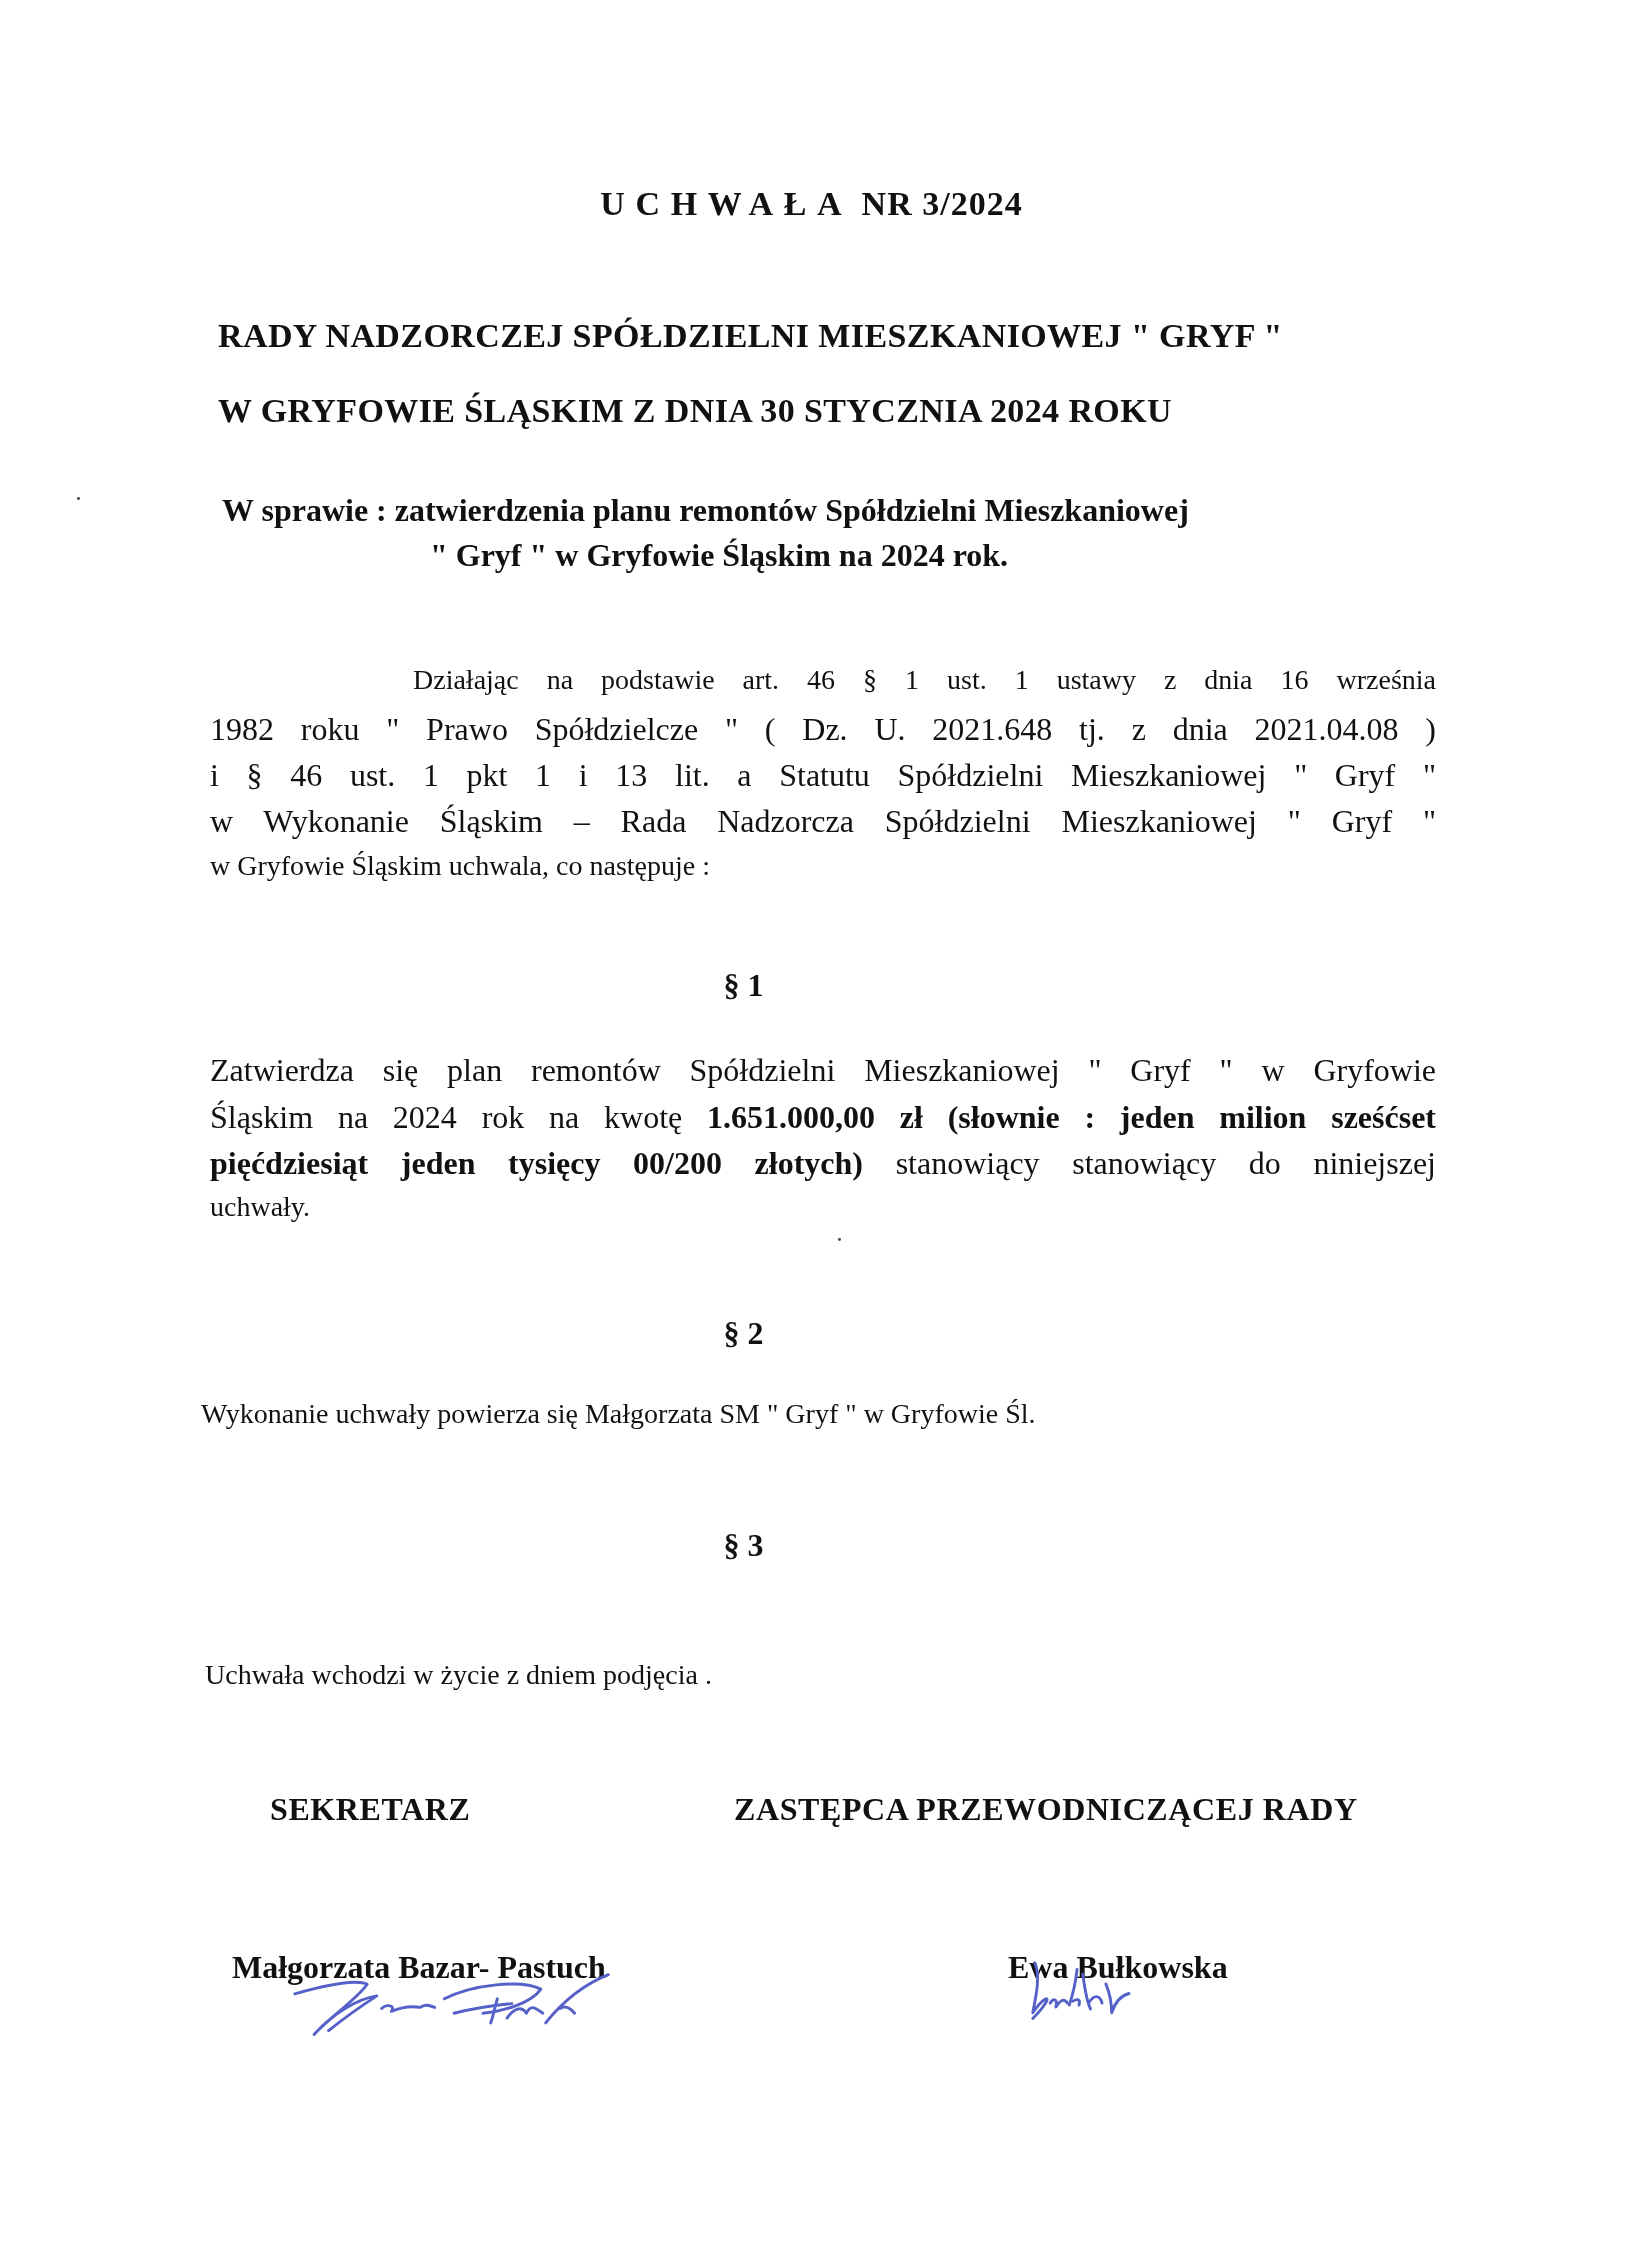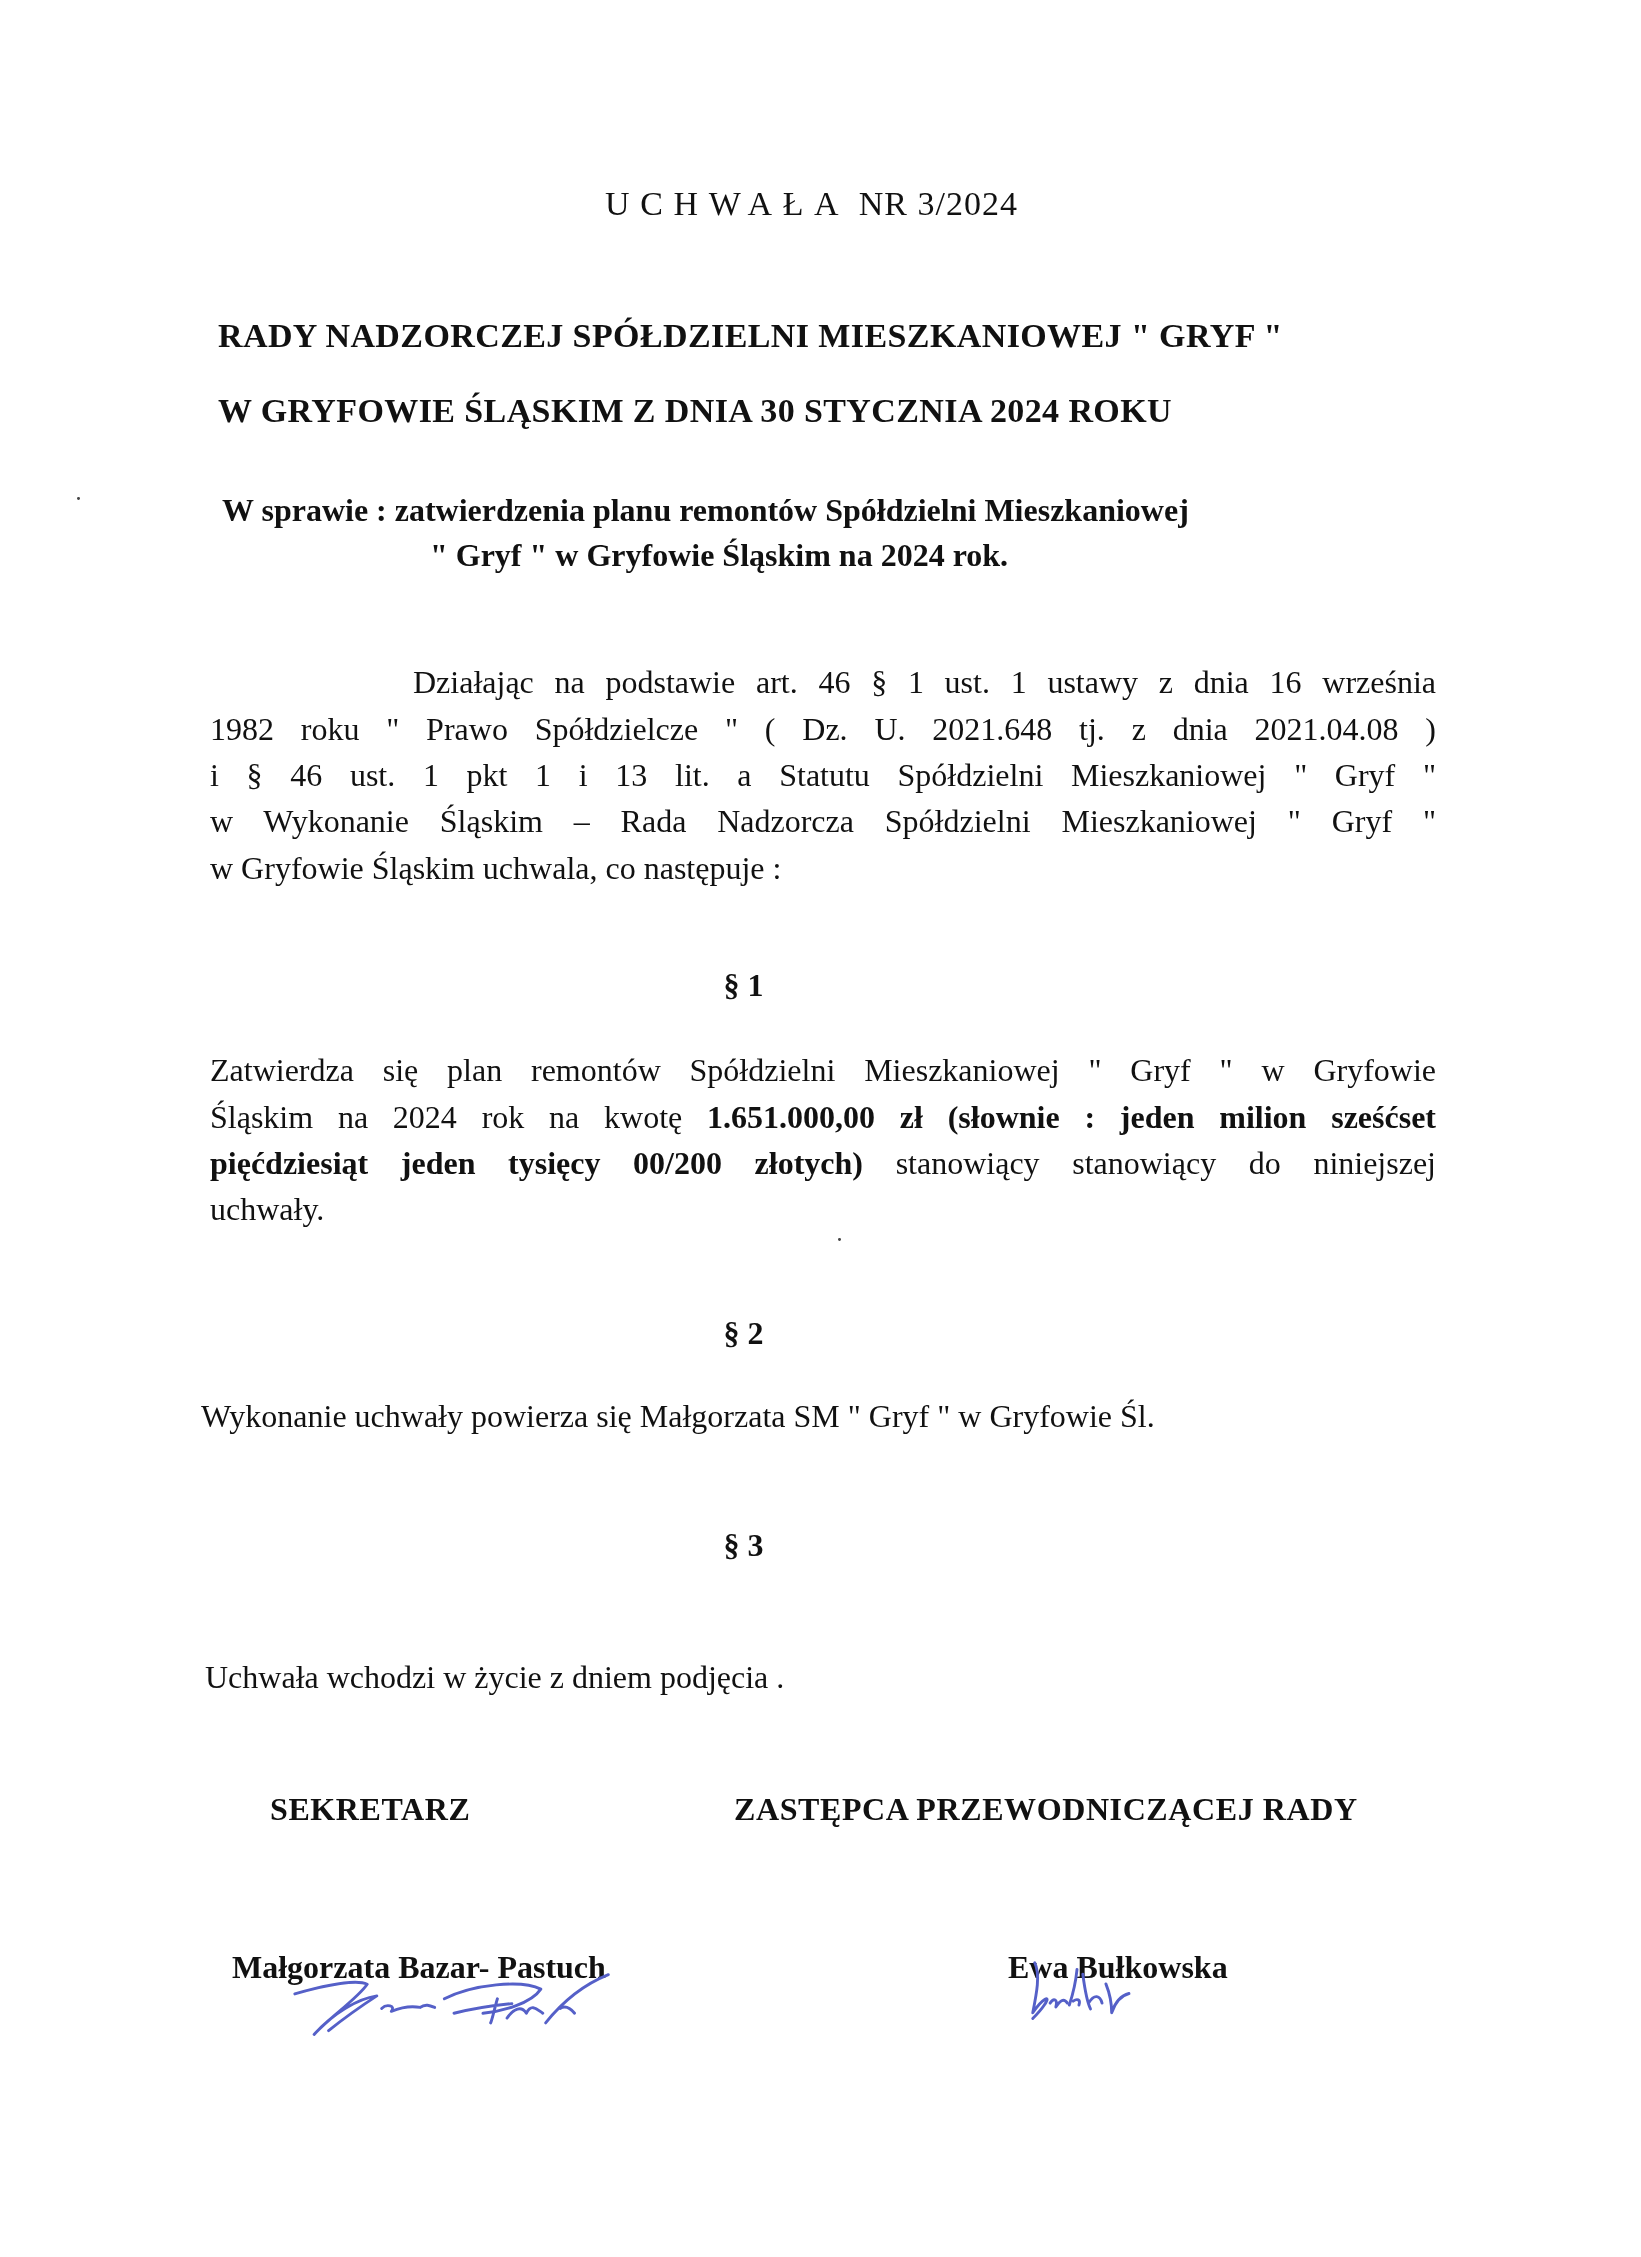--- a/index.html
+++ b/index.html
@@ -1,24 +1,24 @@
 <!DOCTYPE html>
 <html><head>
 <meta charset="utf-8">
 <style>
   html, body { margin:0; padding:0; background:#ffffff; }
   body { width:1641px; height:2257px; position:relative; overflow:hidden;
          font-family:"Liberation Serif", "DejaVu Serif", serif; color:#111; }
   .abs { position:absolute; white-space:nowrap; }
-  .title { left:0; width:1623px; top:185px; text-align:center; font-weight:normal;
+  .title { left:0; width:1623px; top:185px; text-align:center; font-weight:bold;
            font-size:34px; letter-spacing:1px; }
   .title .spaced { letter-spacing:10.6px; }
   .heading { left:218px; font-weight:bold; font-size:34px; letter-spacing:0.4px; }
   .subject { font-weight:bold; font-size:32px; }
-  .body { font-size:32px; }
+  .body { font-size:28px; }
   .para-line { left:210px; width:1226px; font-size:32px; text-align:justify; text-align-last:justify; }
   .section { left:0; width:1487px; text-align:center; font-weight:bold; font-size:32px; }
   .bold { font-weight:bold; }
   .role { font-weight:bold; font-size:32px; letter-spacing:0.6px; }
   .name { font-weight:bold; font-size:32px;margin-top:28px; }
   .sig { position:absolute; }
   .sig path { fill:none; stroke:#5560c8; stroke-width:3; stroke-linecap:round; stroke-linejoin:round; }
   .speck { position:absolute; background:#444; width:2.9px; height:2.9px; border-radius:50%; }
 </style>
 </head>

